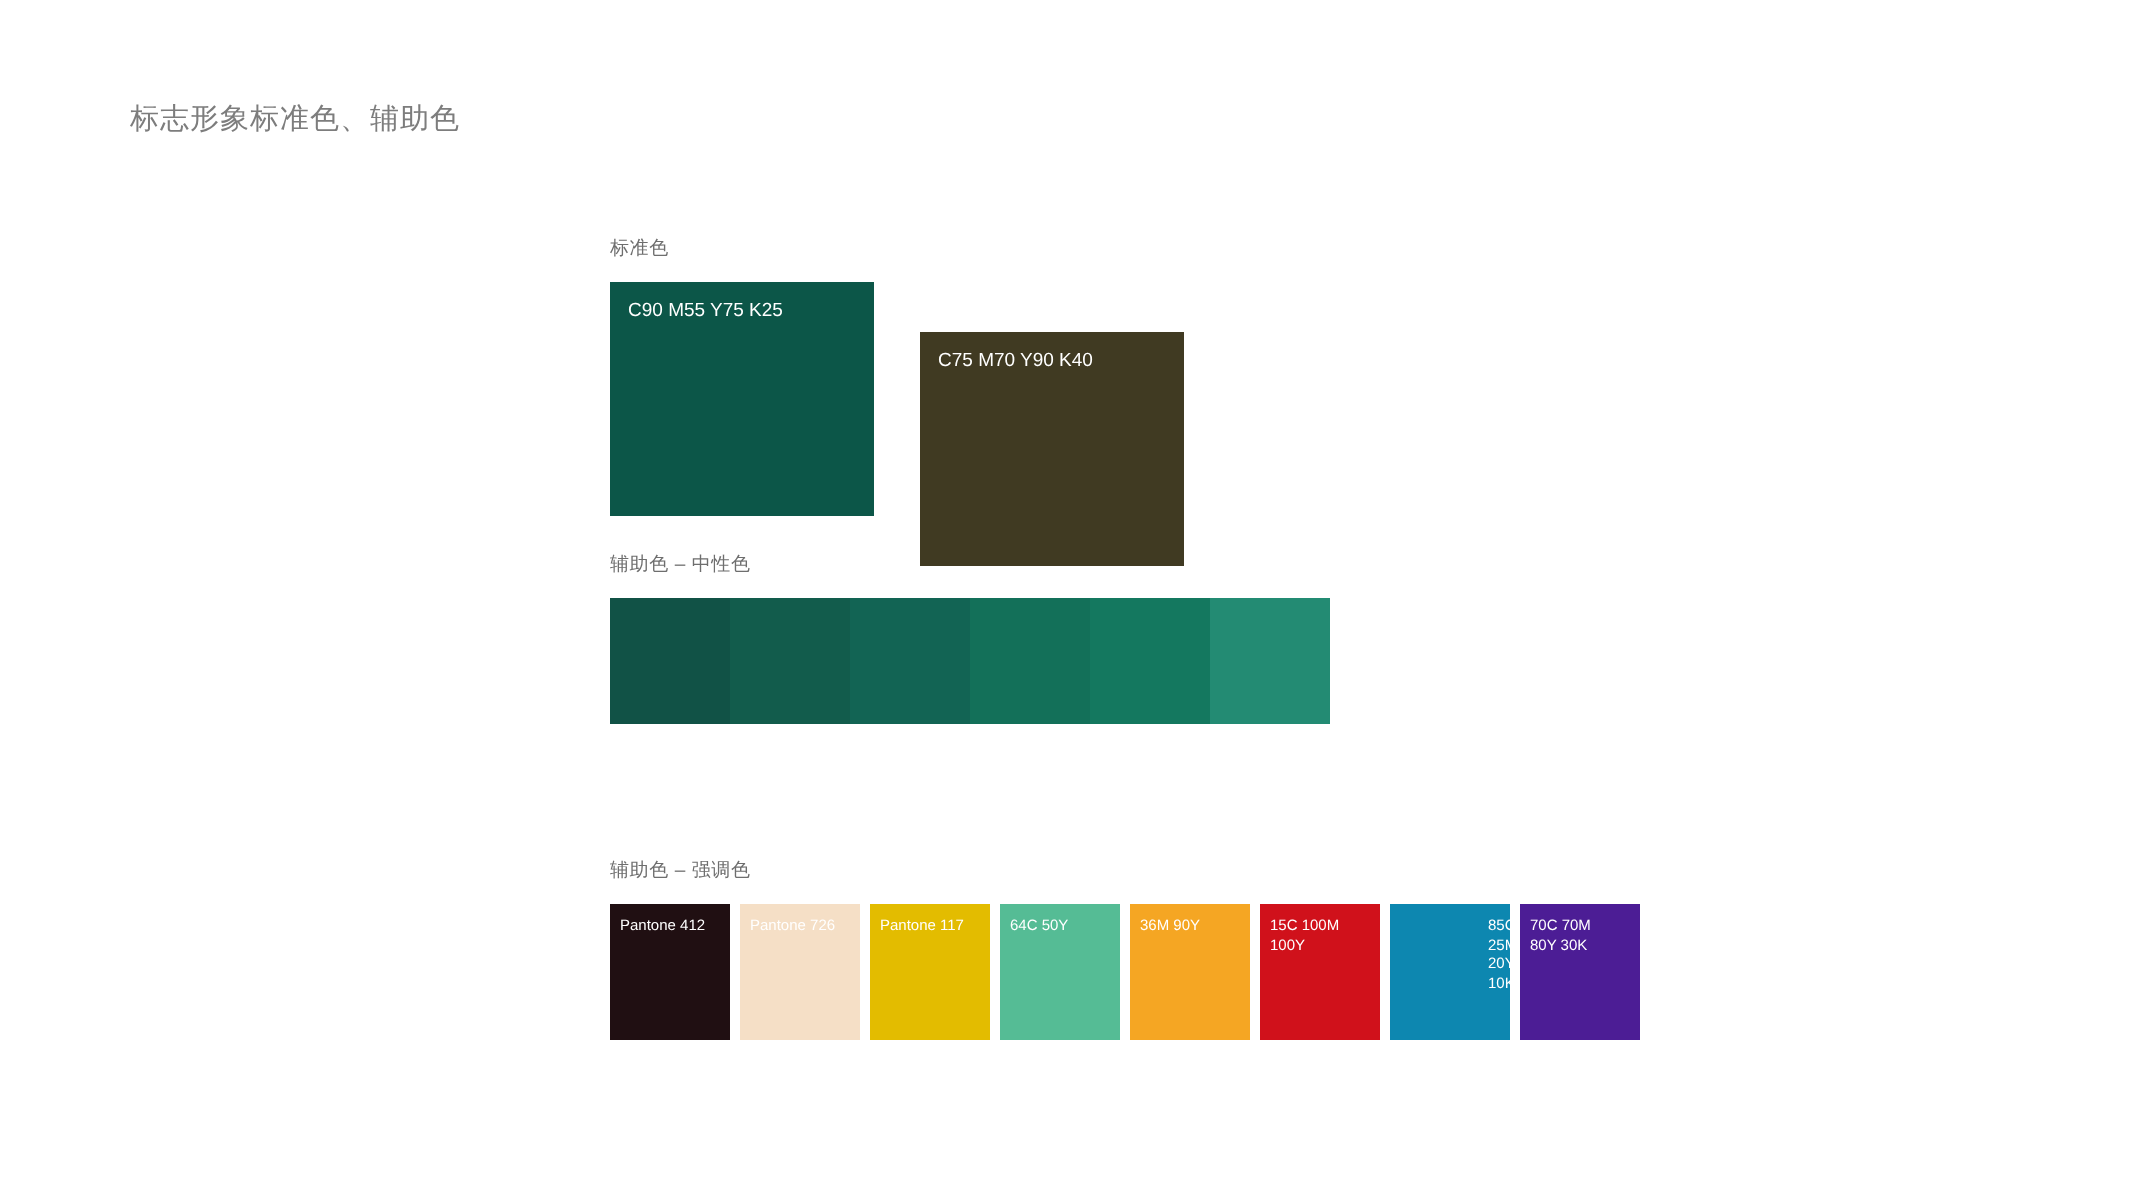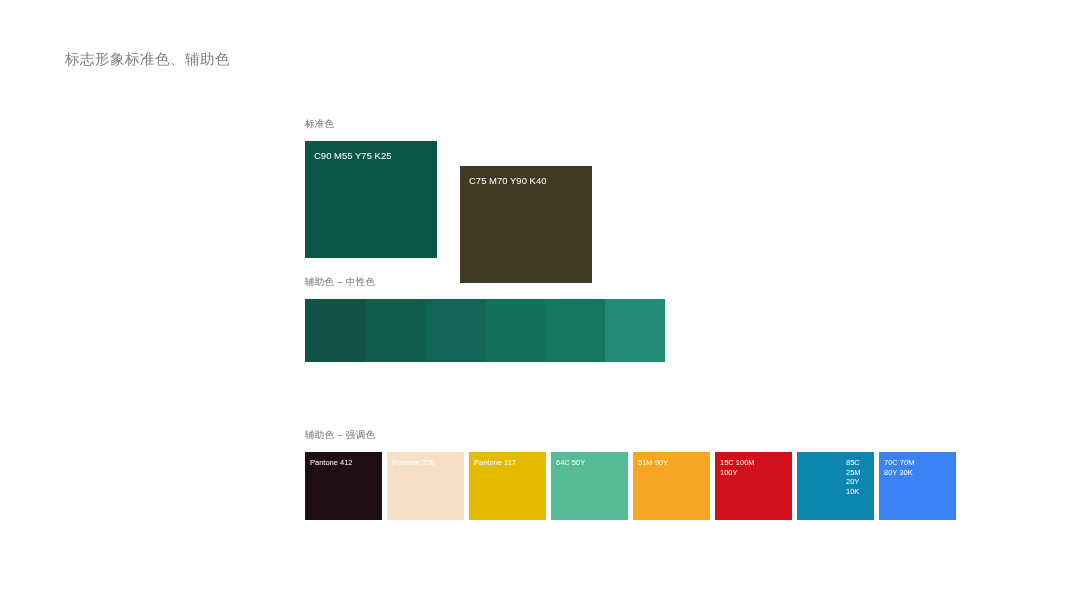--- a/index.html
+++ b/index.html
@@ -38,21 +38,21 @@
 
   
   .neu-section { left:305px; top:276px; }
   .neu-row { display:flex; }
   .neu-seg { width:60px; height:63px; }
 
   
   .acc-section { left:305px; top:429px; }
   .acc-row { display:flex; gap:5px; }
   .acc-swatch {
-    width:77px; height:68px;
+    width:60px; height:68px;
     position:relative;
   }
   .acc-swatch .cap {
     position:absolute; left:5px; top:6px;
     font-size:7.5px; line-height:9.5px;
     color:#ffffff; white-space:pre-line;
   }
 </style>
 </head>
 <body style="background: rgb(255, 255, 255);">
@@ -94,30 +94,30 @@
       <div class="acc-swatch" style="background: rgb(245, 223, 198);">
         <span class="cap" style="color: rgb(255, 255, 255);">Pantone 726</span>
       </div>
       <div class="acc-swatch" style="background: rgb(227, 188, 0);">
         <span class="cap" style="color: rgb(255, 255, 255);">Pantone 117</span>
       </div>
       <div class="acc-swatch" style="background: rgb(85, 188, 149);">
         <span class="cap" style="color: rgb(255, 255, 255);">64C 50Y</span>
       </div>
       <div class="acc-swatch" style="background: rgb(245, 166, 35);">
-        <span class="cap" style="color: rgb(255, 255, 255);">51M 90Y</span>
+        <span class="cap" style="color: rgb(255, 255, 255);">36M 90Y</span>
       </div>
       <div class="acc-swatch" style="background: rgb(208, 17, 27);">
         <span class="cap" style="color: rgb(255, 255, 255);">15C 100M
 100Y</span>
       </div>
       <div class="acc-swatch" style="background: rgb(13, 135, 176);">
         <span class="cap" style="color: rgb(255, 255, 255); margin-left: 44px;">85C 25M
 20Y 10K</span>
       </div>
-      <div class="acc-swatch" style="background: #3b82f6;">
+      <div class="acc-swatch" style="background: #4c1d95;">
         <span class="cap" style="color: rgb(255, 255, 255);">70C 70M
 80Y 30K</span>
       </div>
     </div>
   </div>
 
 </div>
 
 </body></html>

